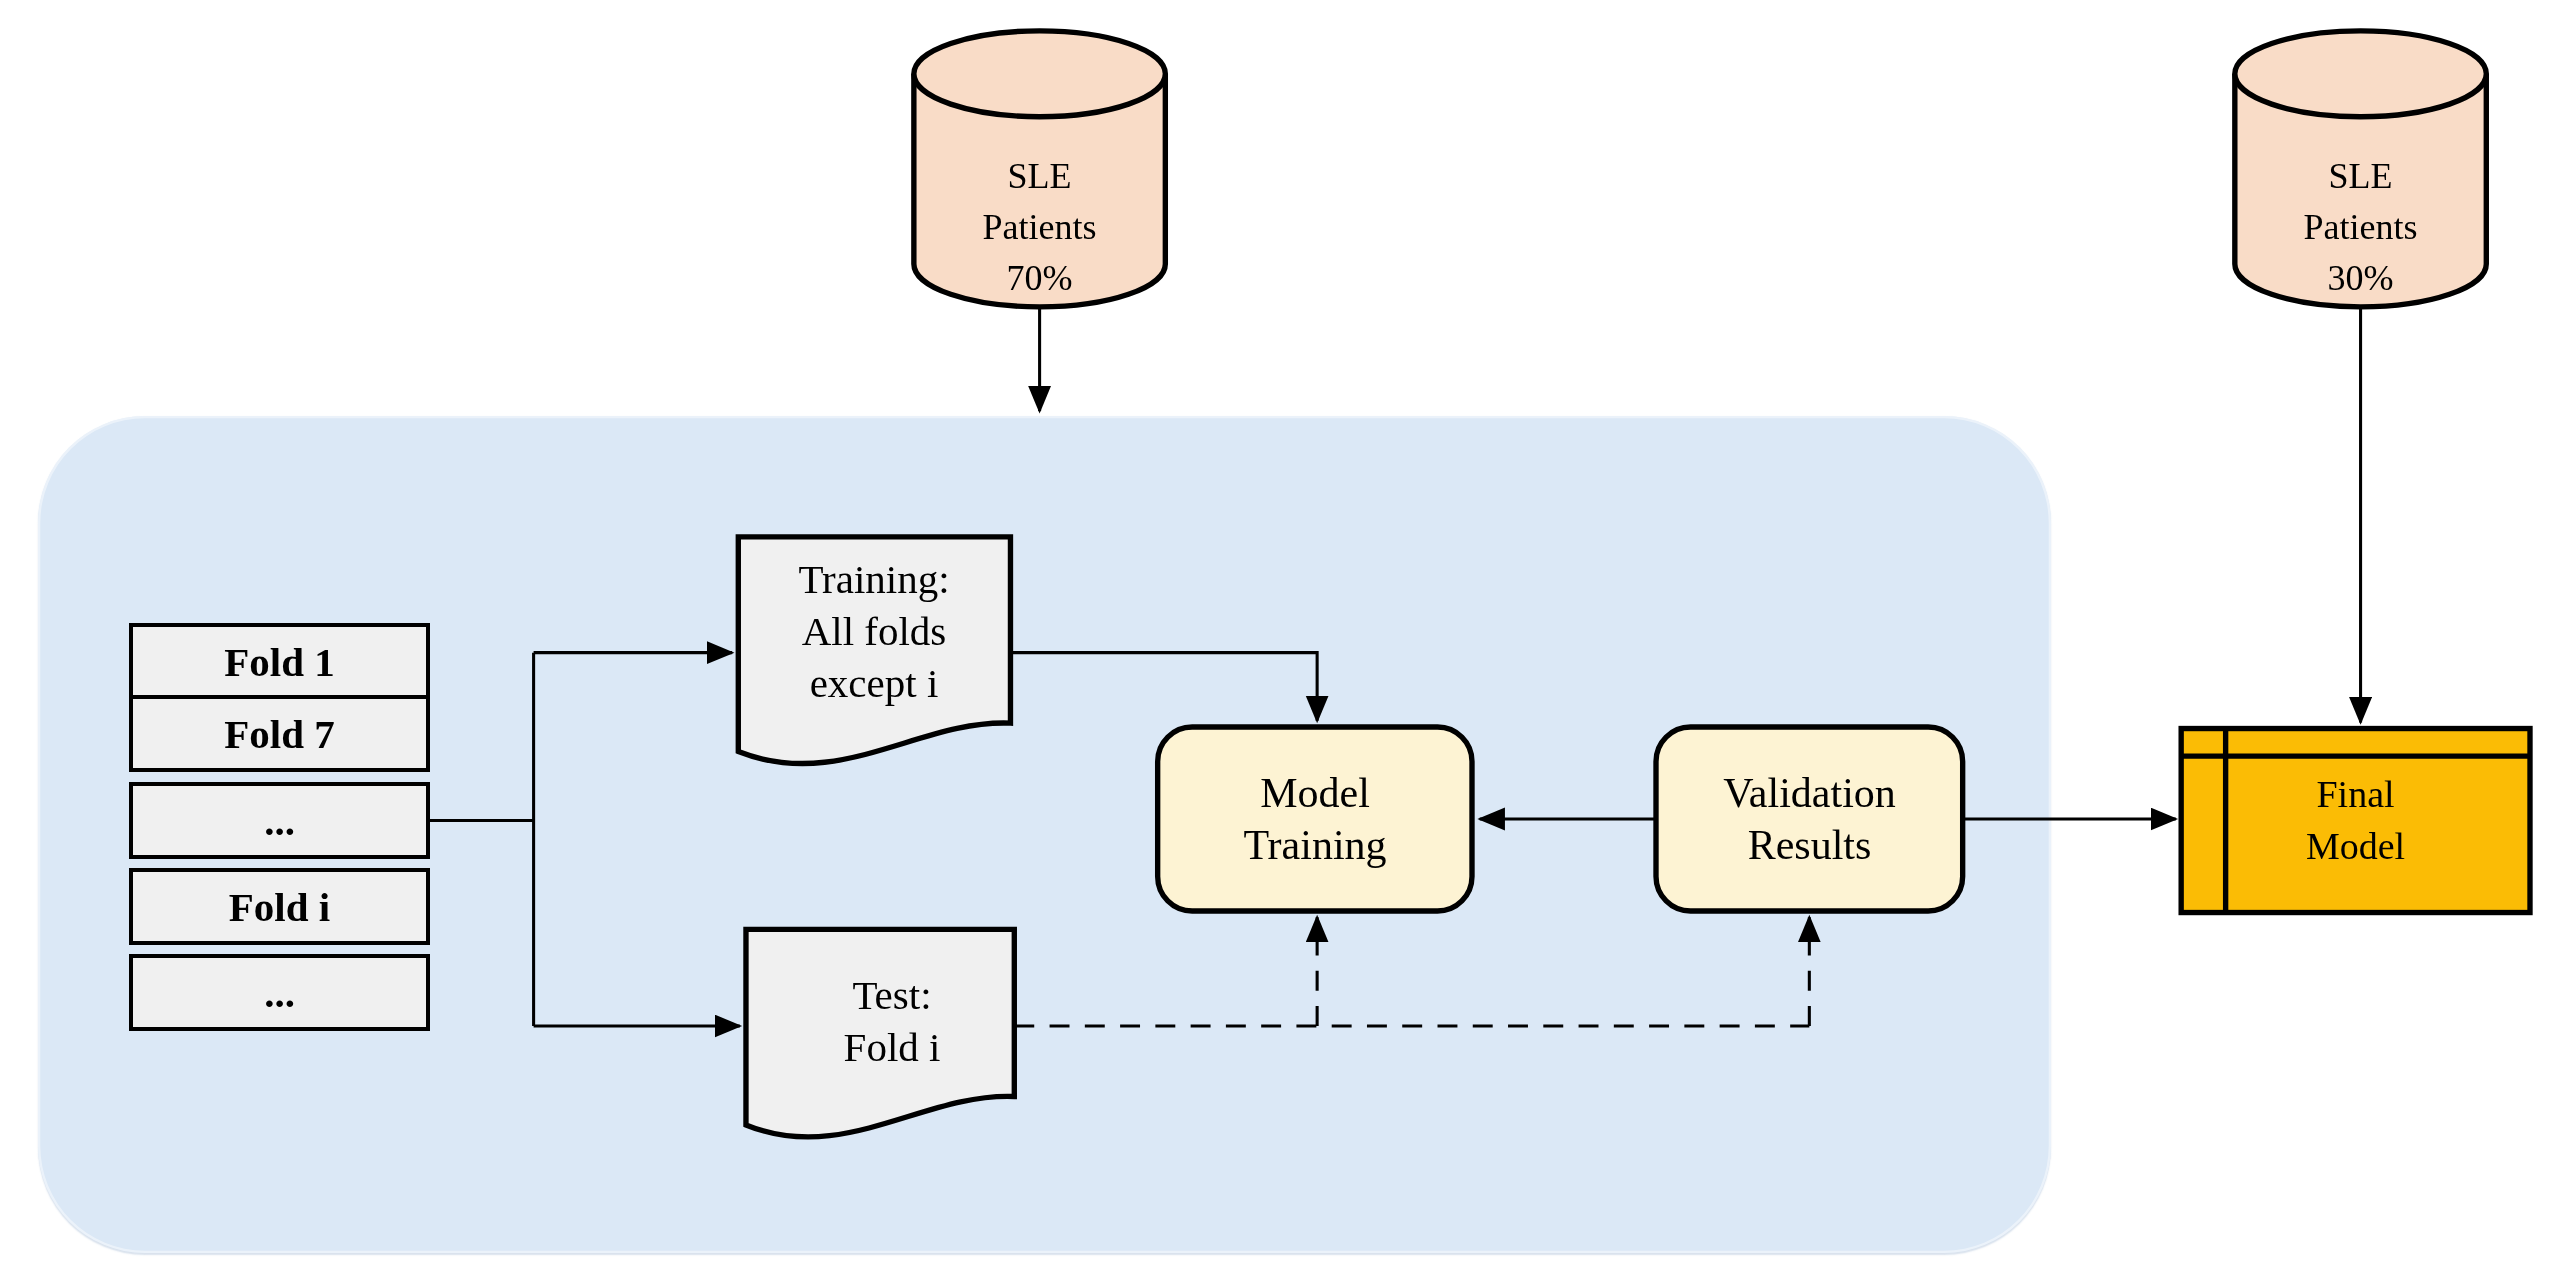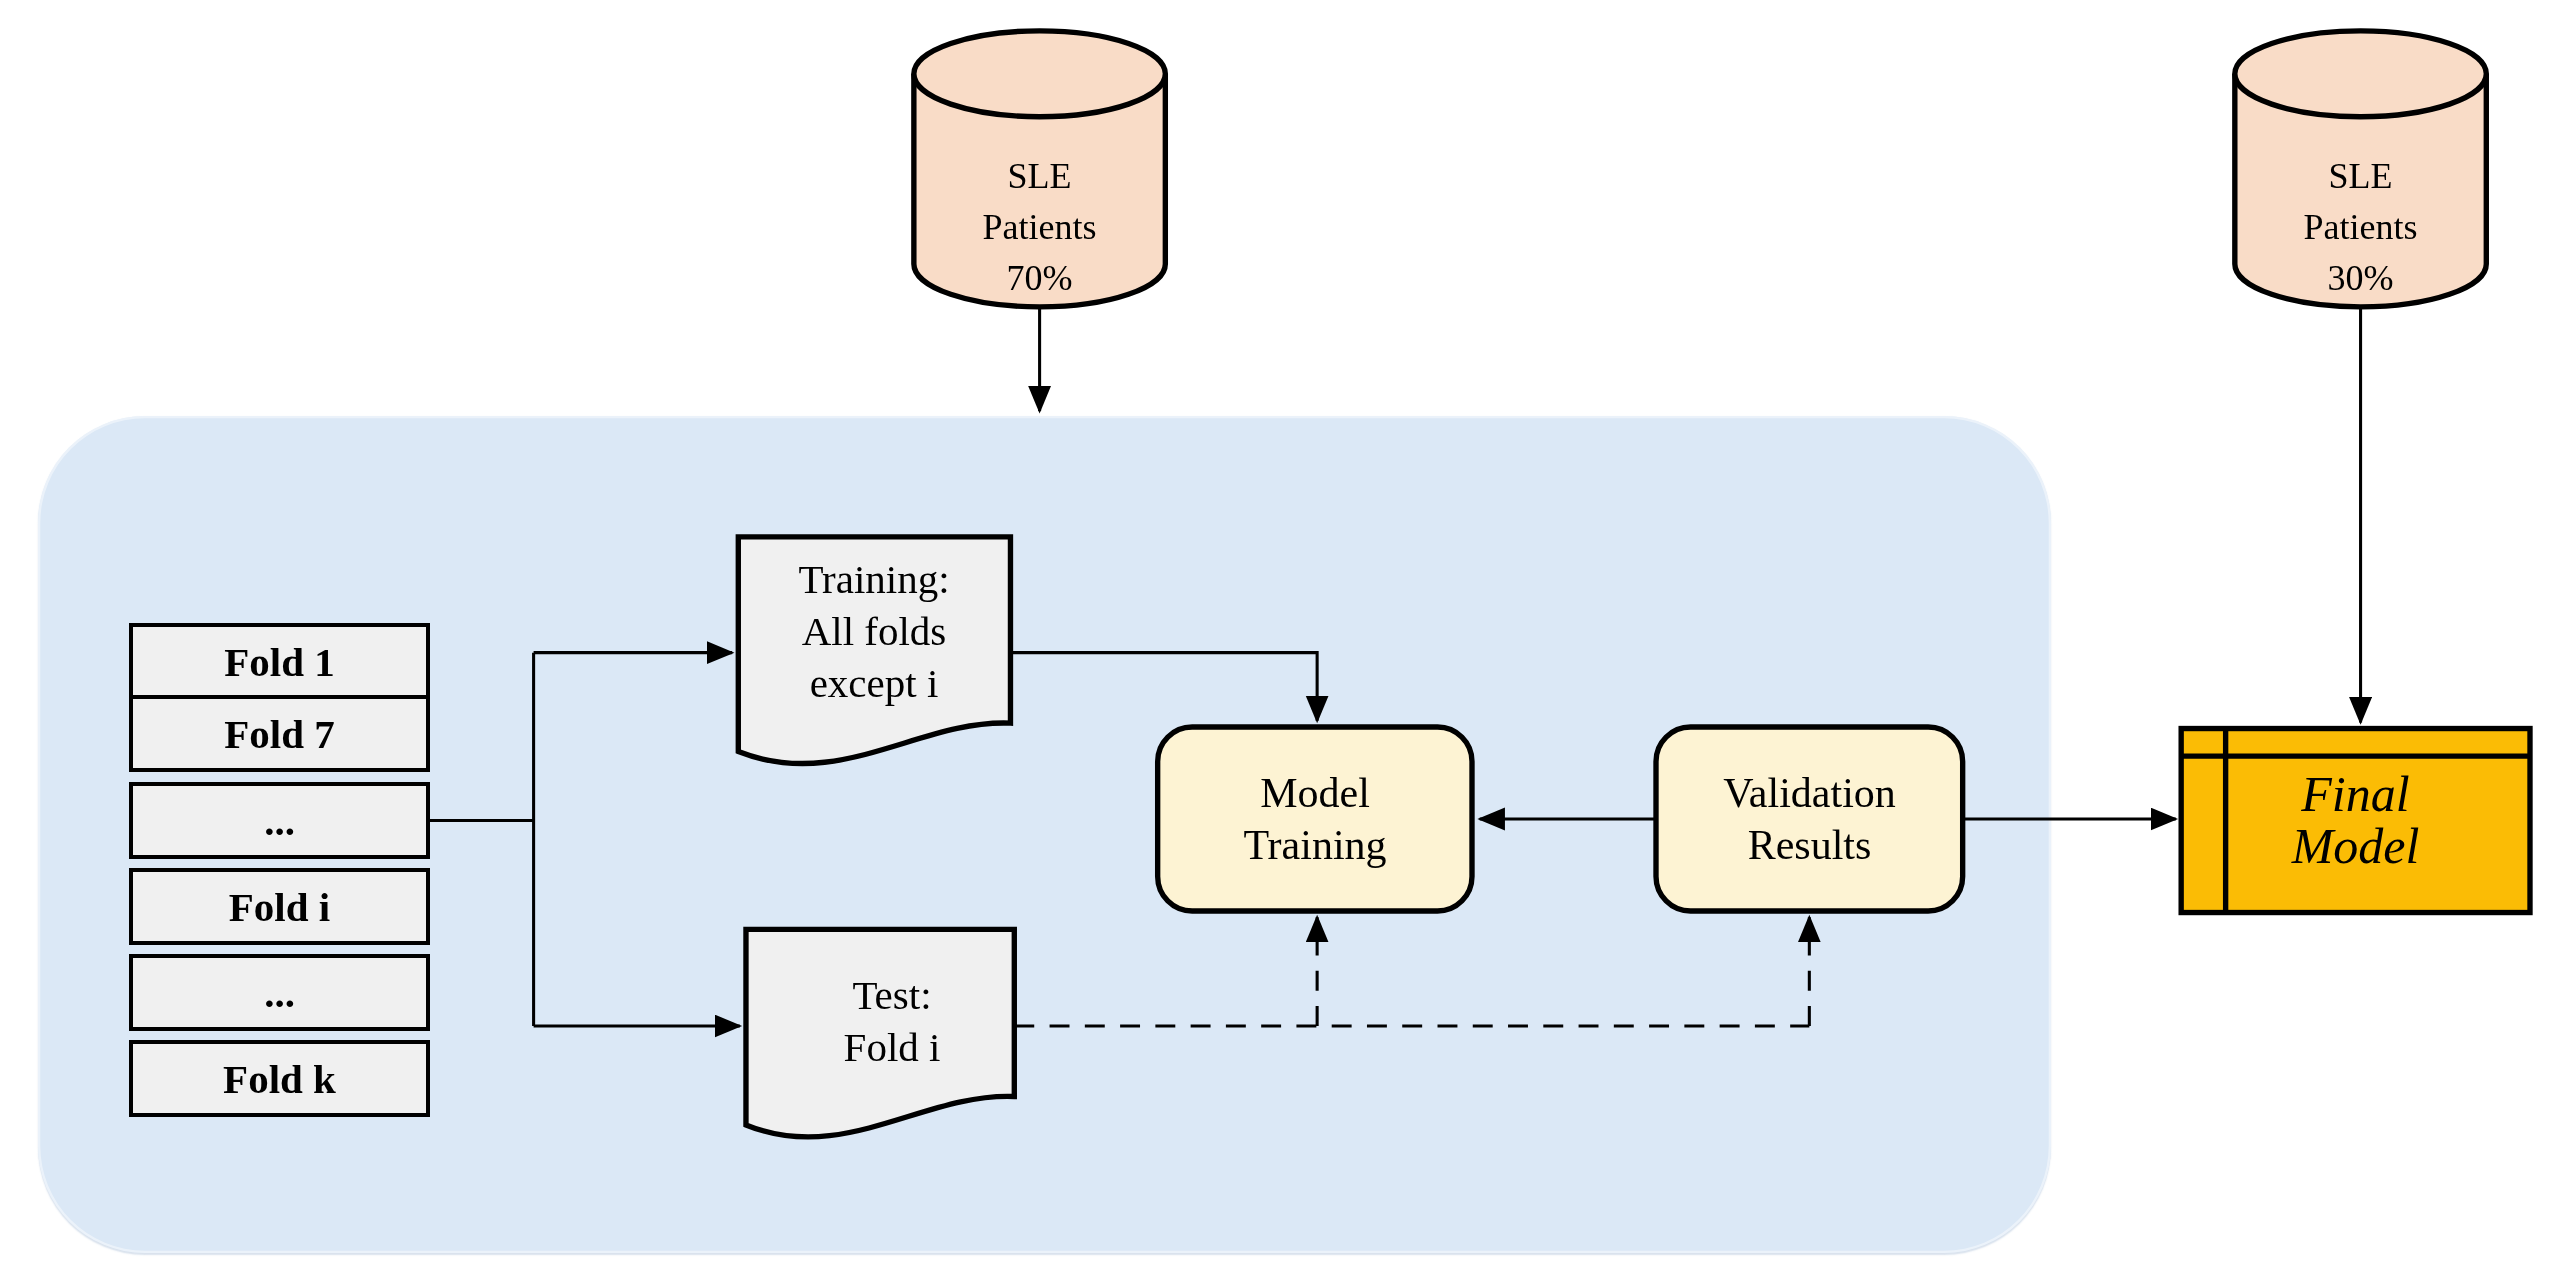--- a/index.html
+++ b/index.html
@@ -21,21 +21,21 @@
   .dataset{fill:var(--dataset_fill);}
   .finalfill{fill:var(--final_fill);}
   .innerline{stroke:var(--stroke);stroke-width:7;}
   .label{position:absolute;display:flex;align-items:center;justify-content:center;
          text-align:center;white-space:pre-line;line-height:1.22;}
   .lbl-dataset{width:251px;top:137px;height:180px;font-size:36px;line-height:51px;}
   .lbl-train-doc{left:738px;top:541px;width:272px;height:180px;font-size:41px;line-height:52px;}
   .lbl-test-doc{left:758px;top:934px;width:268px;height:173px;font-size:41px;line-height:52px;}
   .lbl-model{left:1158px;top:727px;width:314px;height:184px;font-size:42px;line-height:52px;}
   .lbl-valid{left:1656px;top:727px;width:307px;height:184px;font-size:42px;line-height:52px;}
-  .lbl-final{left:2181px;top:728px;width:349px;height:184px;font-size:50px;line-height:52px;font-style:italic;}
+  .lbl-final{left:2181px;top:728px;width:349px;height:184px;font-size:38px;line-height:52px;}
   .fold{position:absolute;left:129px;width:301px;height:77px;box-sizing:border-box;
         background:var(--doc_fill);border:4.6px solid var(--stroke);
         display:flex;align-items:center;justify-content:center;font-size:41px;font-weight:bold;}
   .f1{top:623px}.f2{top:695px}.f3{top:782px}.f4{top:868px}.f5{top:954px}.f6{top:1040px}
 </style>
 </head>
 <body>
 
 <div class="canvas">
 
@@ -85,23 +85,20 @@
     </div>
   <div class="fold f3">
       <span>...</span>
     </div>
   <div class="fold f4">
       <span>Fold i</span>
     </div>
   <div class="fold f5">
       <span>...</span>
     </div>
-  <div class="fold f6">
-      <span>Fold k</span>
-    </div>
 
   <div class="label lbl-dataset" style="left:914px;">SLE
 Patients
 70%</div>
   <div class="label lbl-dataset" style="left:2235px;">SLE
 Patients
 30%</div>
   <div class="label lbl-train-doc">Training:
 All folds
 except i</div>

